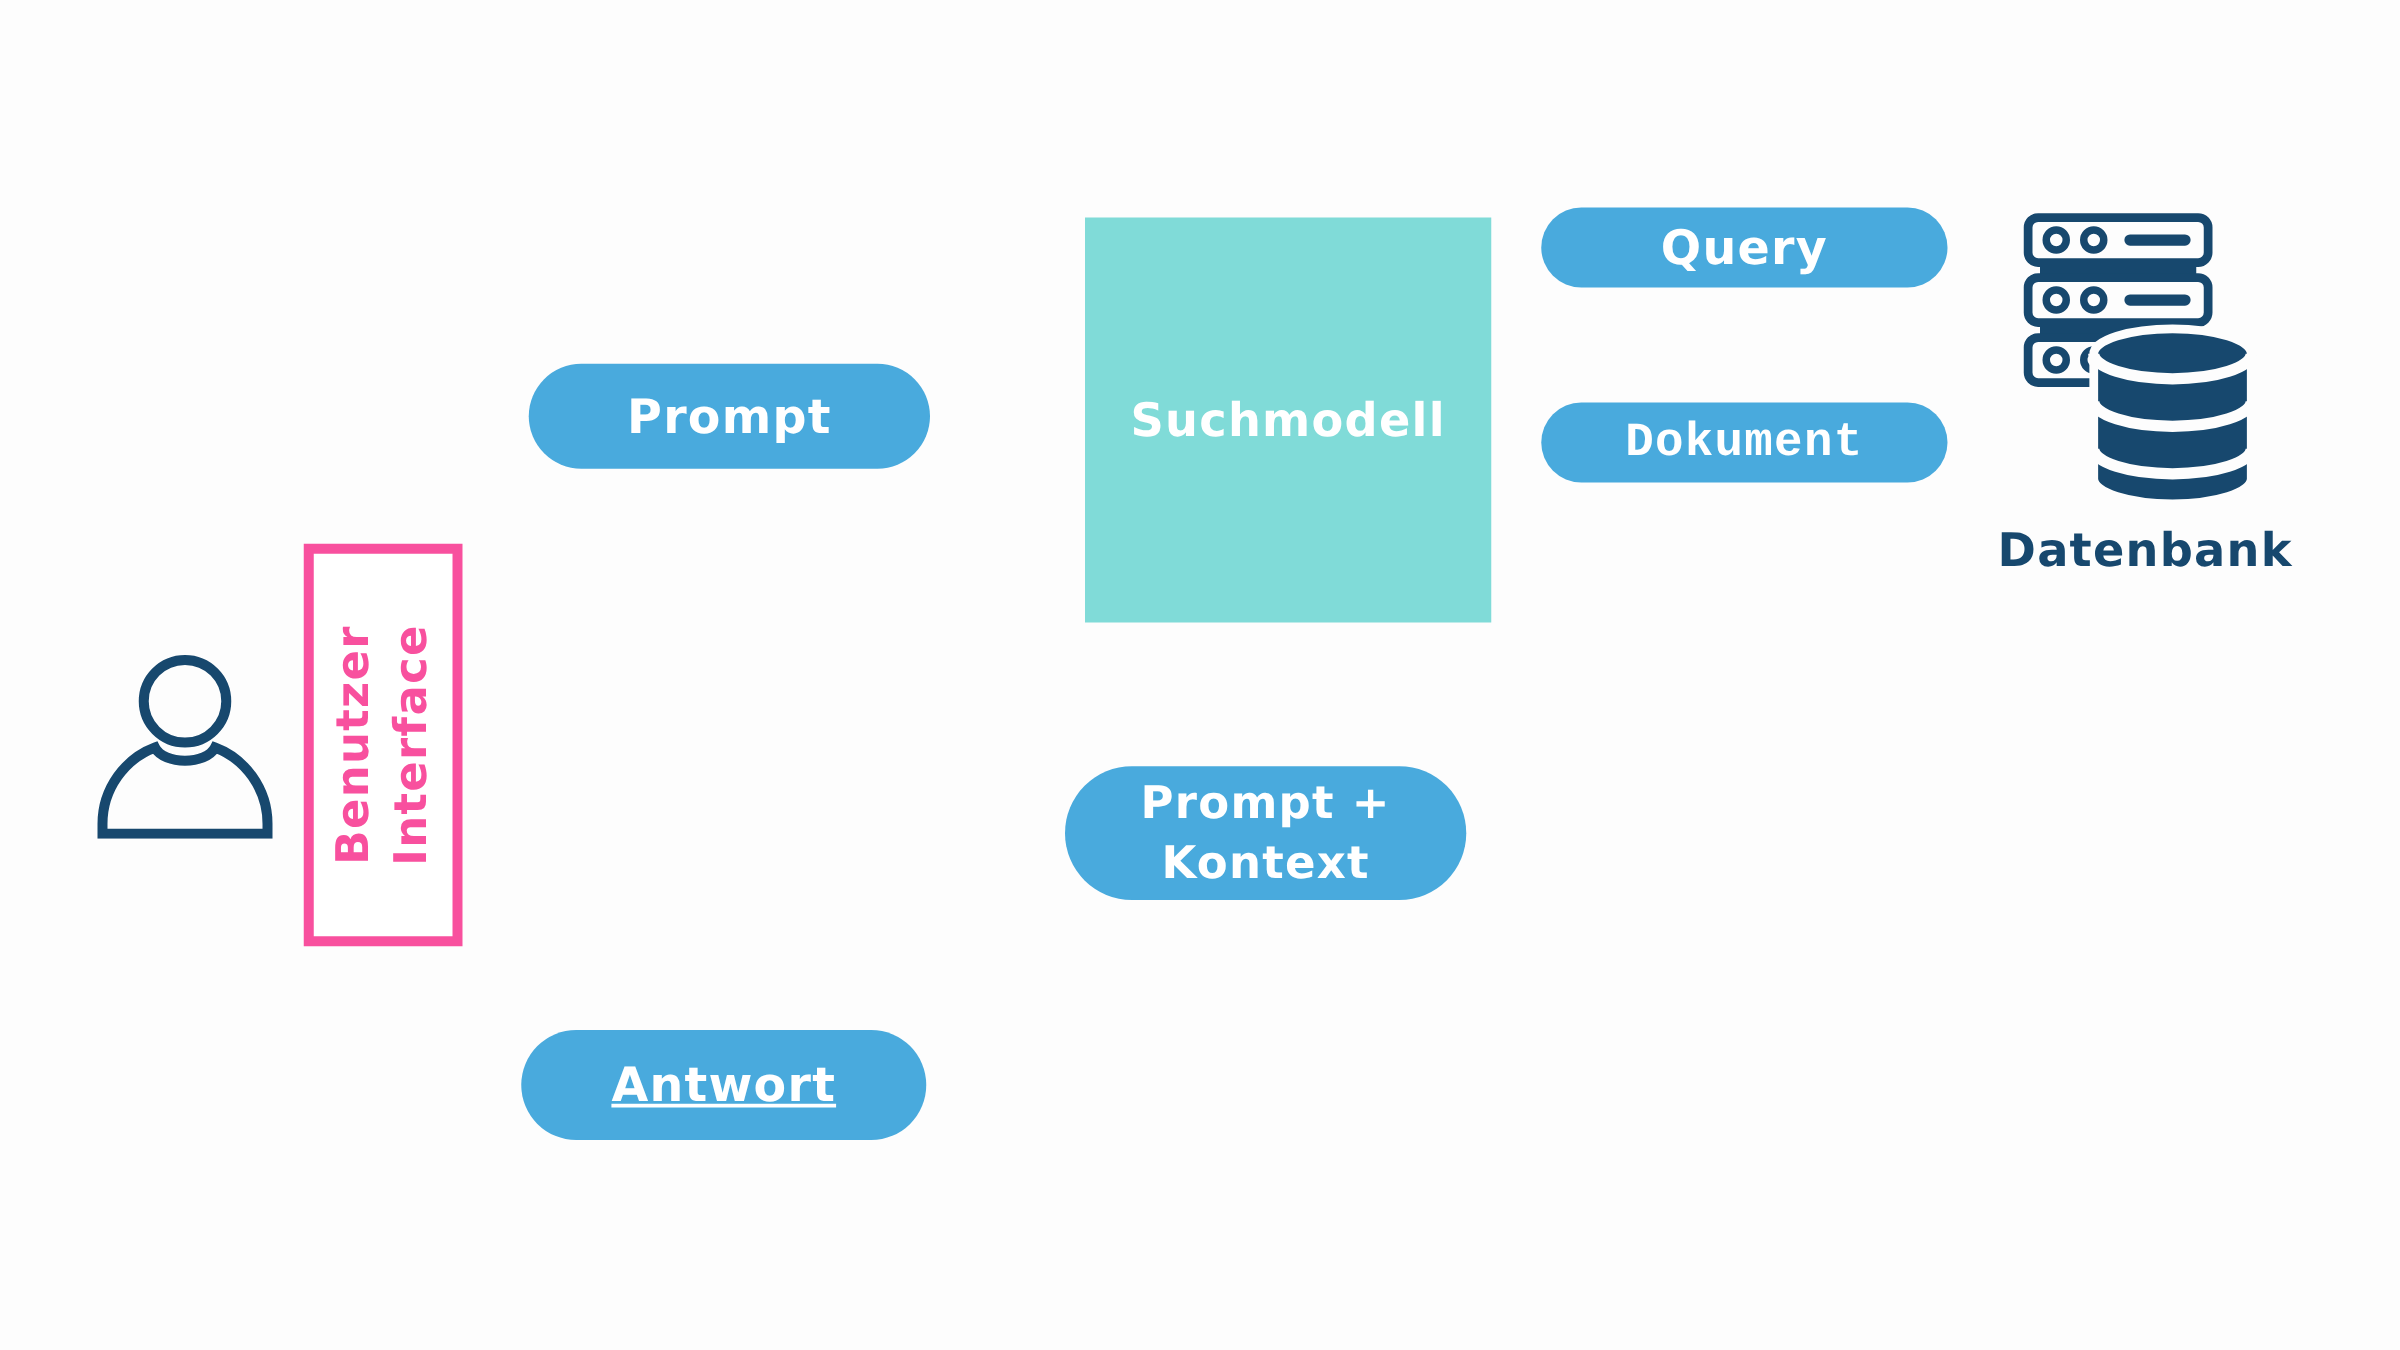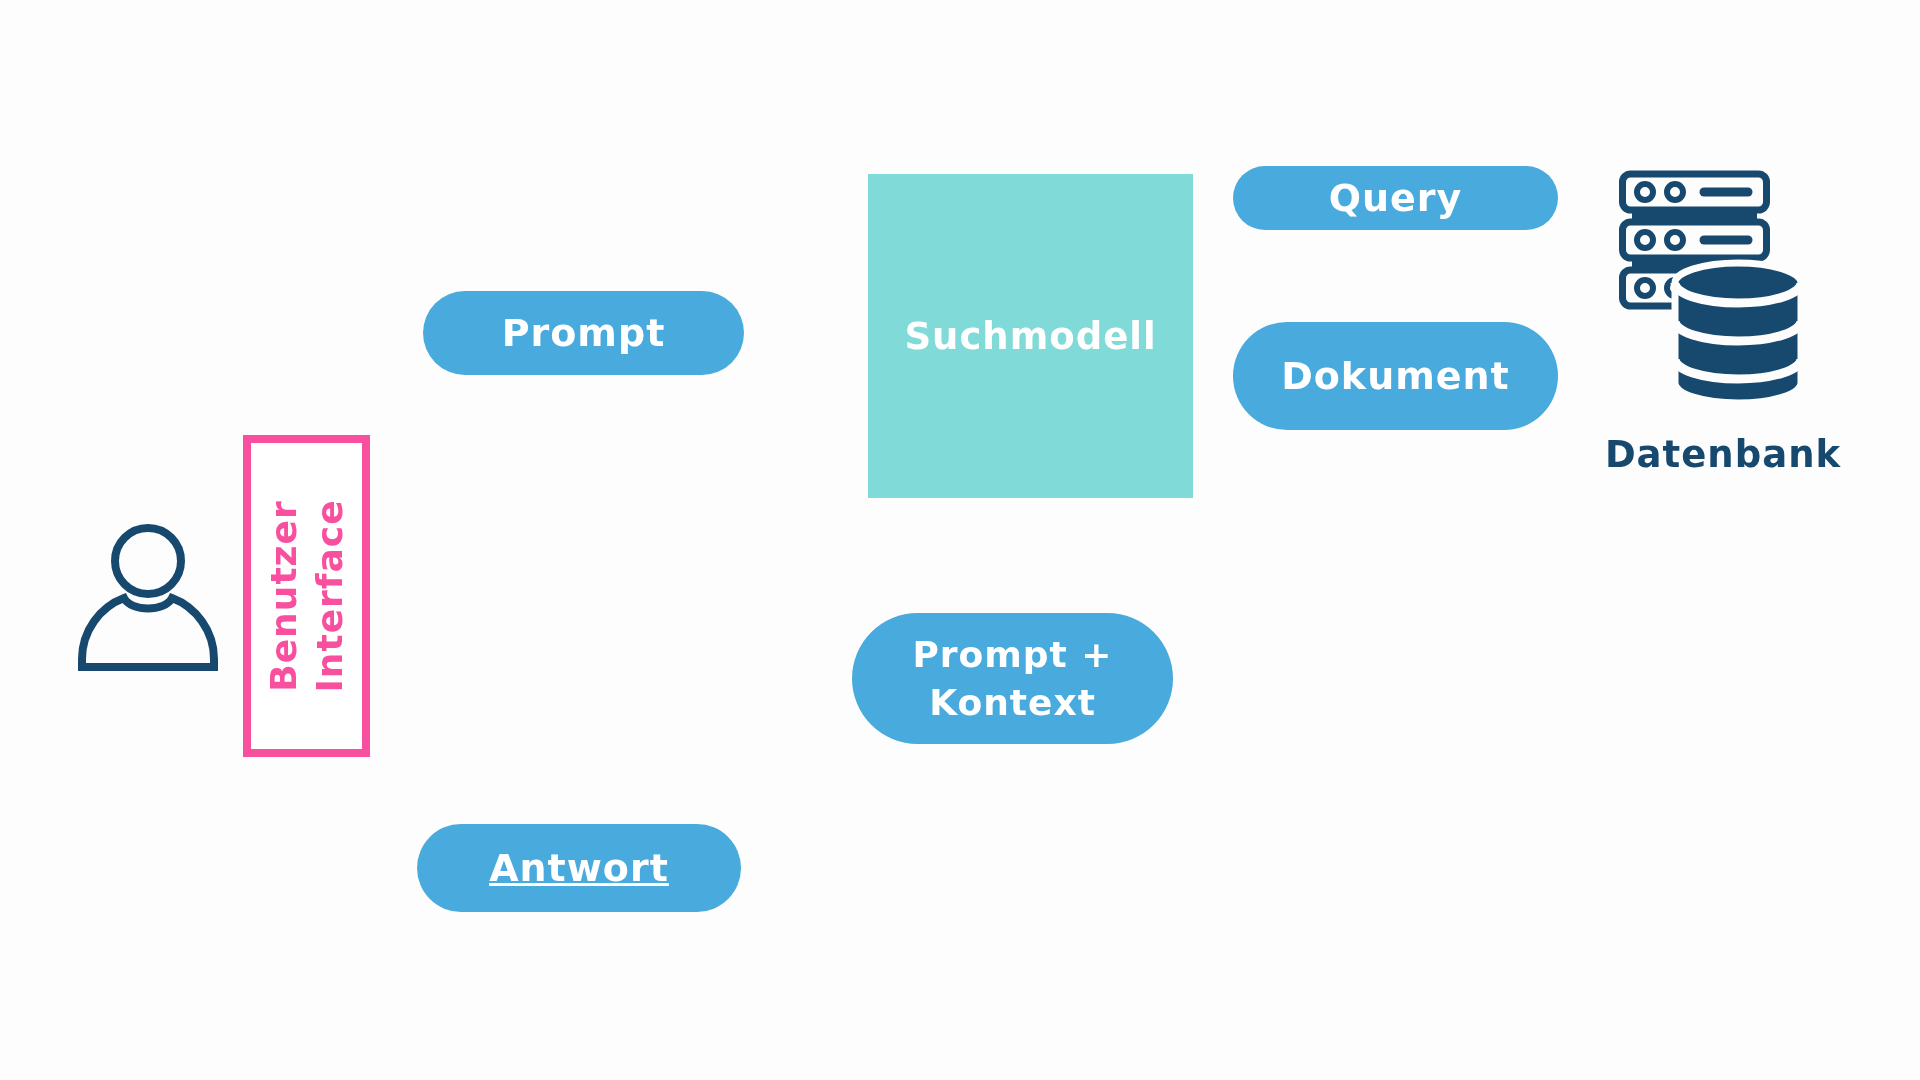--- a/index.html
+++ b/index.html
@@ -61,38 +61,37 @@
   }
 
   .prompt-pill{left:423px;top:291px;width:321px;height:84px;}
   .suchmodell-box{
     left:850px;top:174px;width:325px;height:324px;
     background:var(--teal);
     font-size:37px;
     margin-left:18px;
   }
   .query-pill{left:1233px;top:166px;width:325px;height:64px;}
-  .dokument-pill{left:1233px;top:322px;width:325px;height:108px;}
+  .dokument-pill{left:1233px;top:322px;width:325px;height:64px;font-family:Liberation Mono, monospace;}
 
   .pk-pill{
-    left:852px;top:613px;width:321px;height:131px;
+    left:852px;top:613px;width:321px;height:107px;
     font-size:36px;line-height:48px;
   }
   .antwort-pill{left:417px;top:824px;width:324px;height:88px;text-decoration:underline;}
 
   .llm-box{
     left:848px;top:832px;width:325px;height:75px;
     background:var(--pink);
     font-size:38px;
   }
 
   .db-icon-wrap{position:absolute;left:1618px;top:170px;width:190px;height:245px;}
   .db-label{
-    position:absolute;left:1598px;top:433px;width:250px;
-    text-align:center;
+    position:absolute;left:1598px;top:419px;width:250px;
     color:var(--navy);
     font-weight:bold;
     font-size:37px;
     letter-spacing:1px;
   }
 </style>
 </head>
 <body>
 
 <div class="stage">

